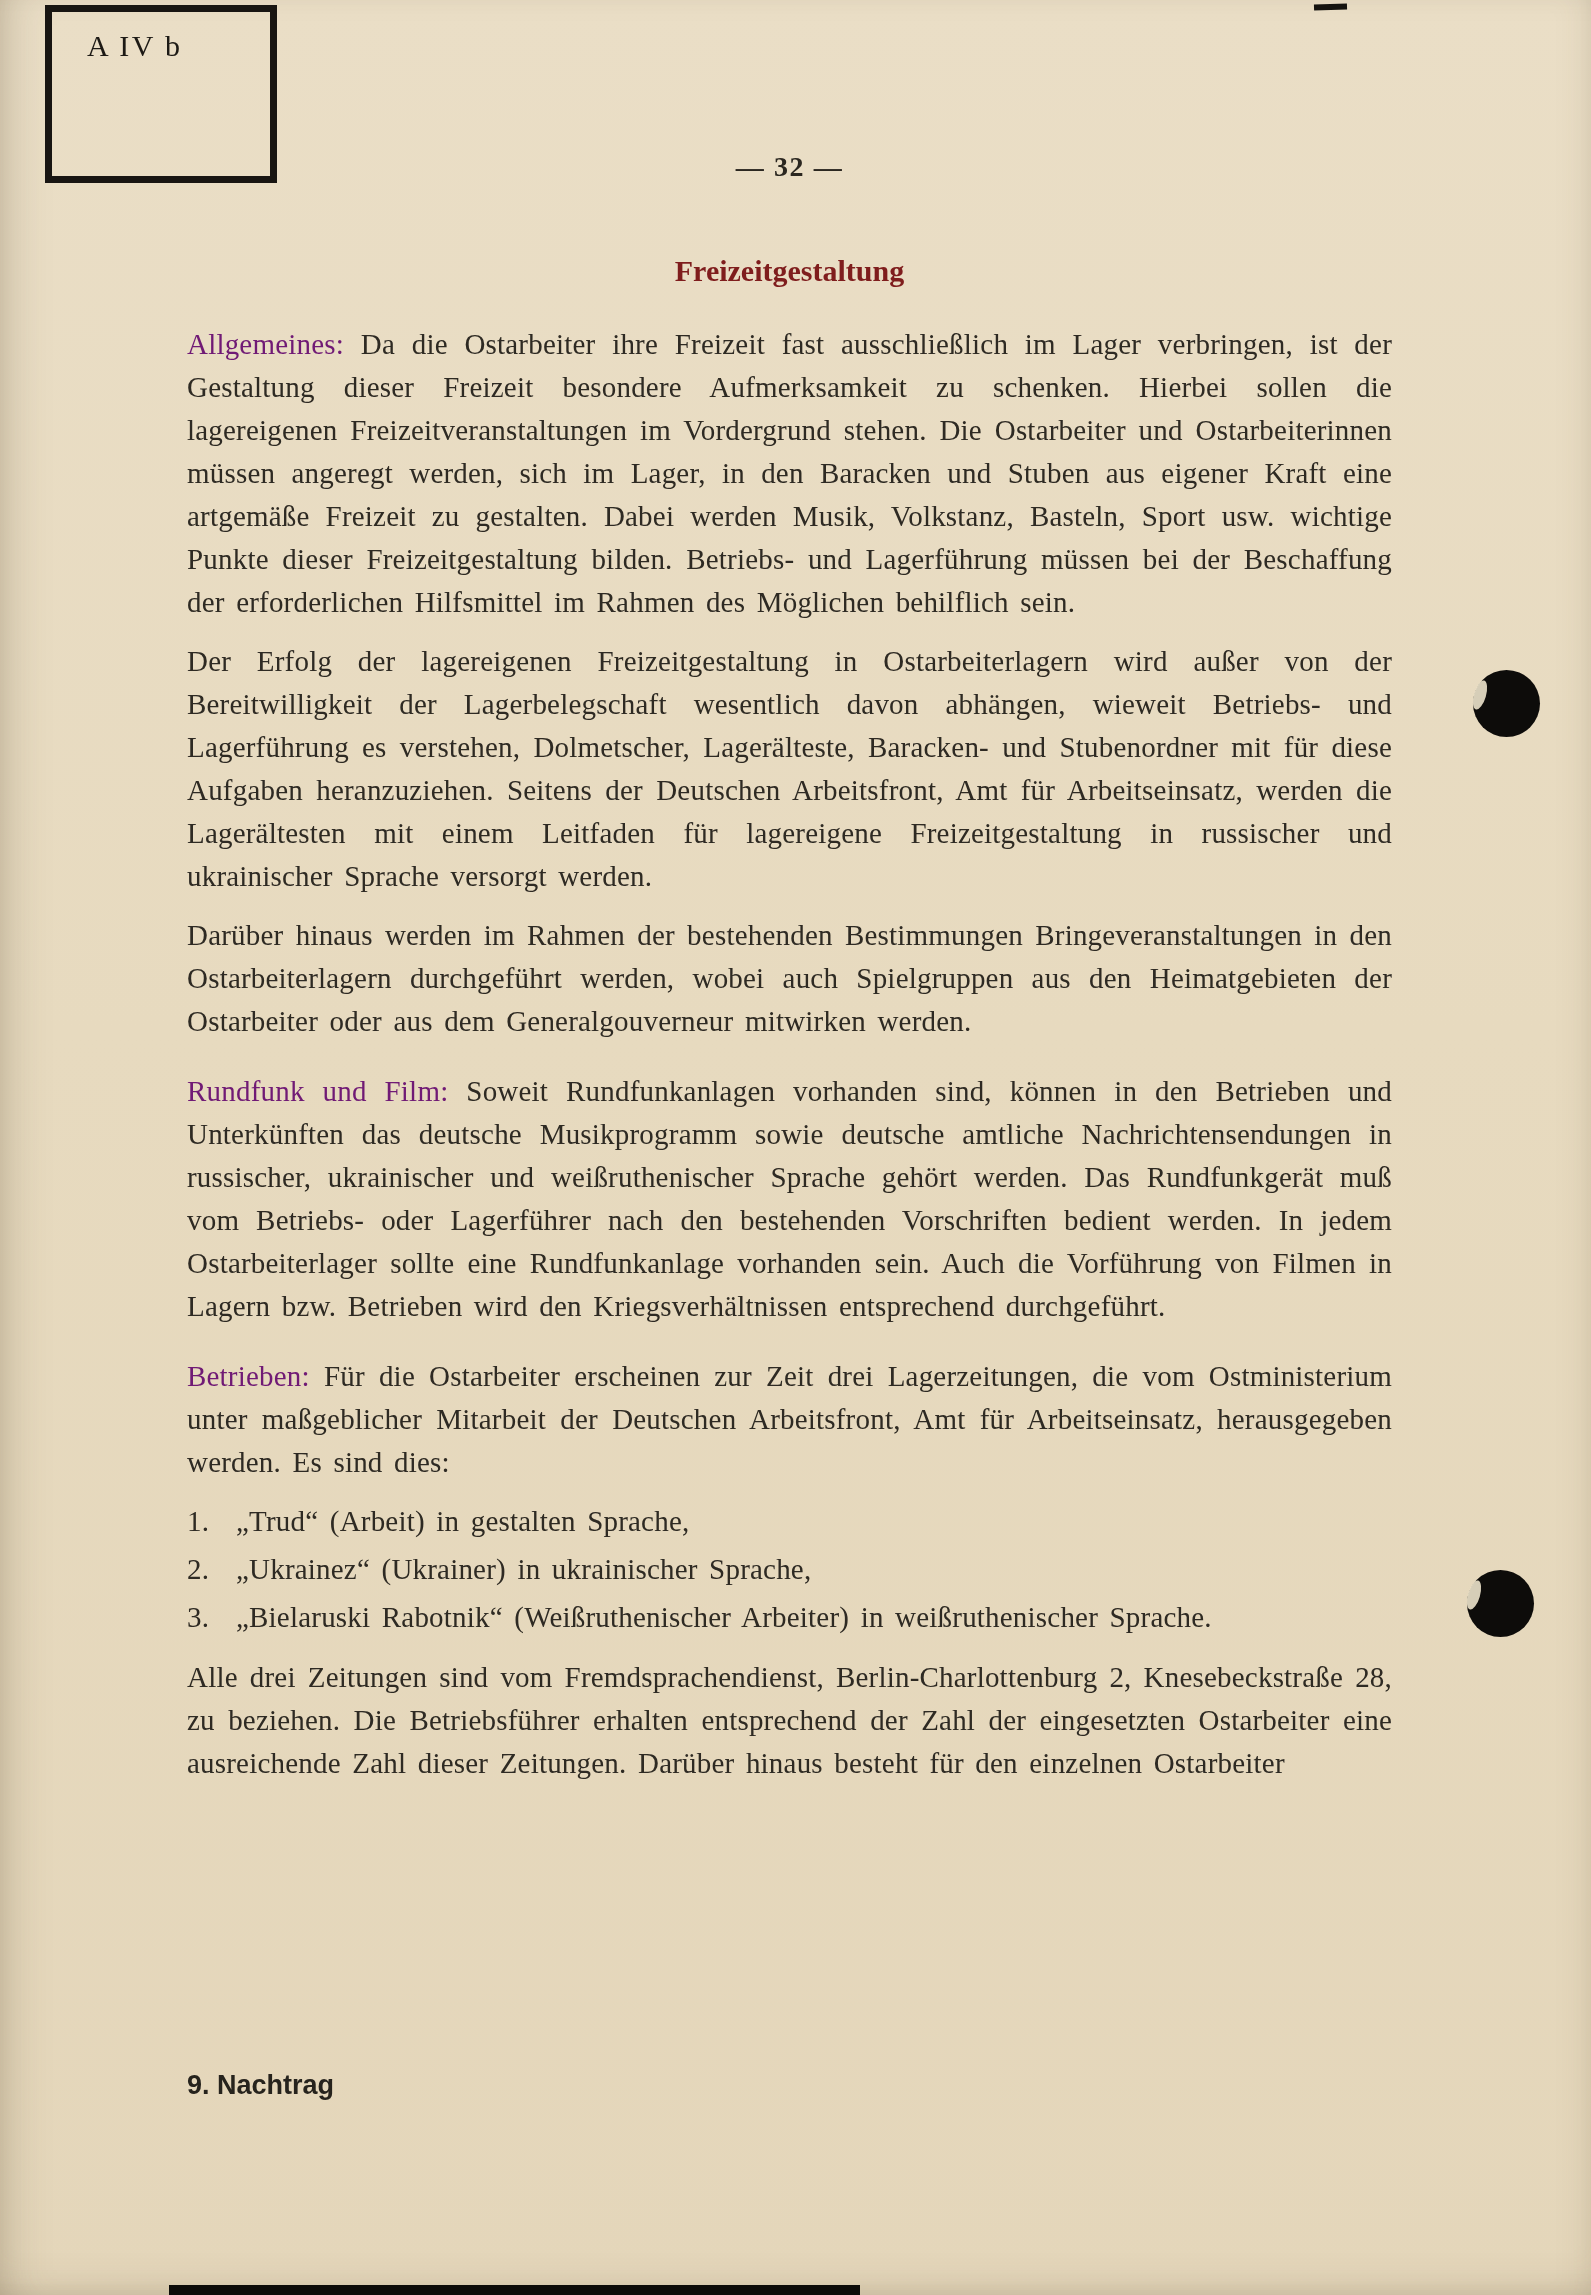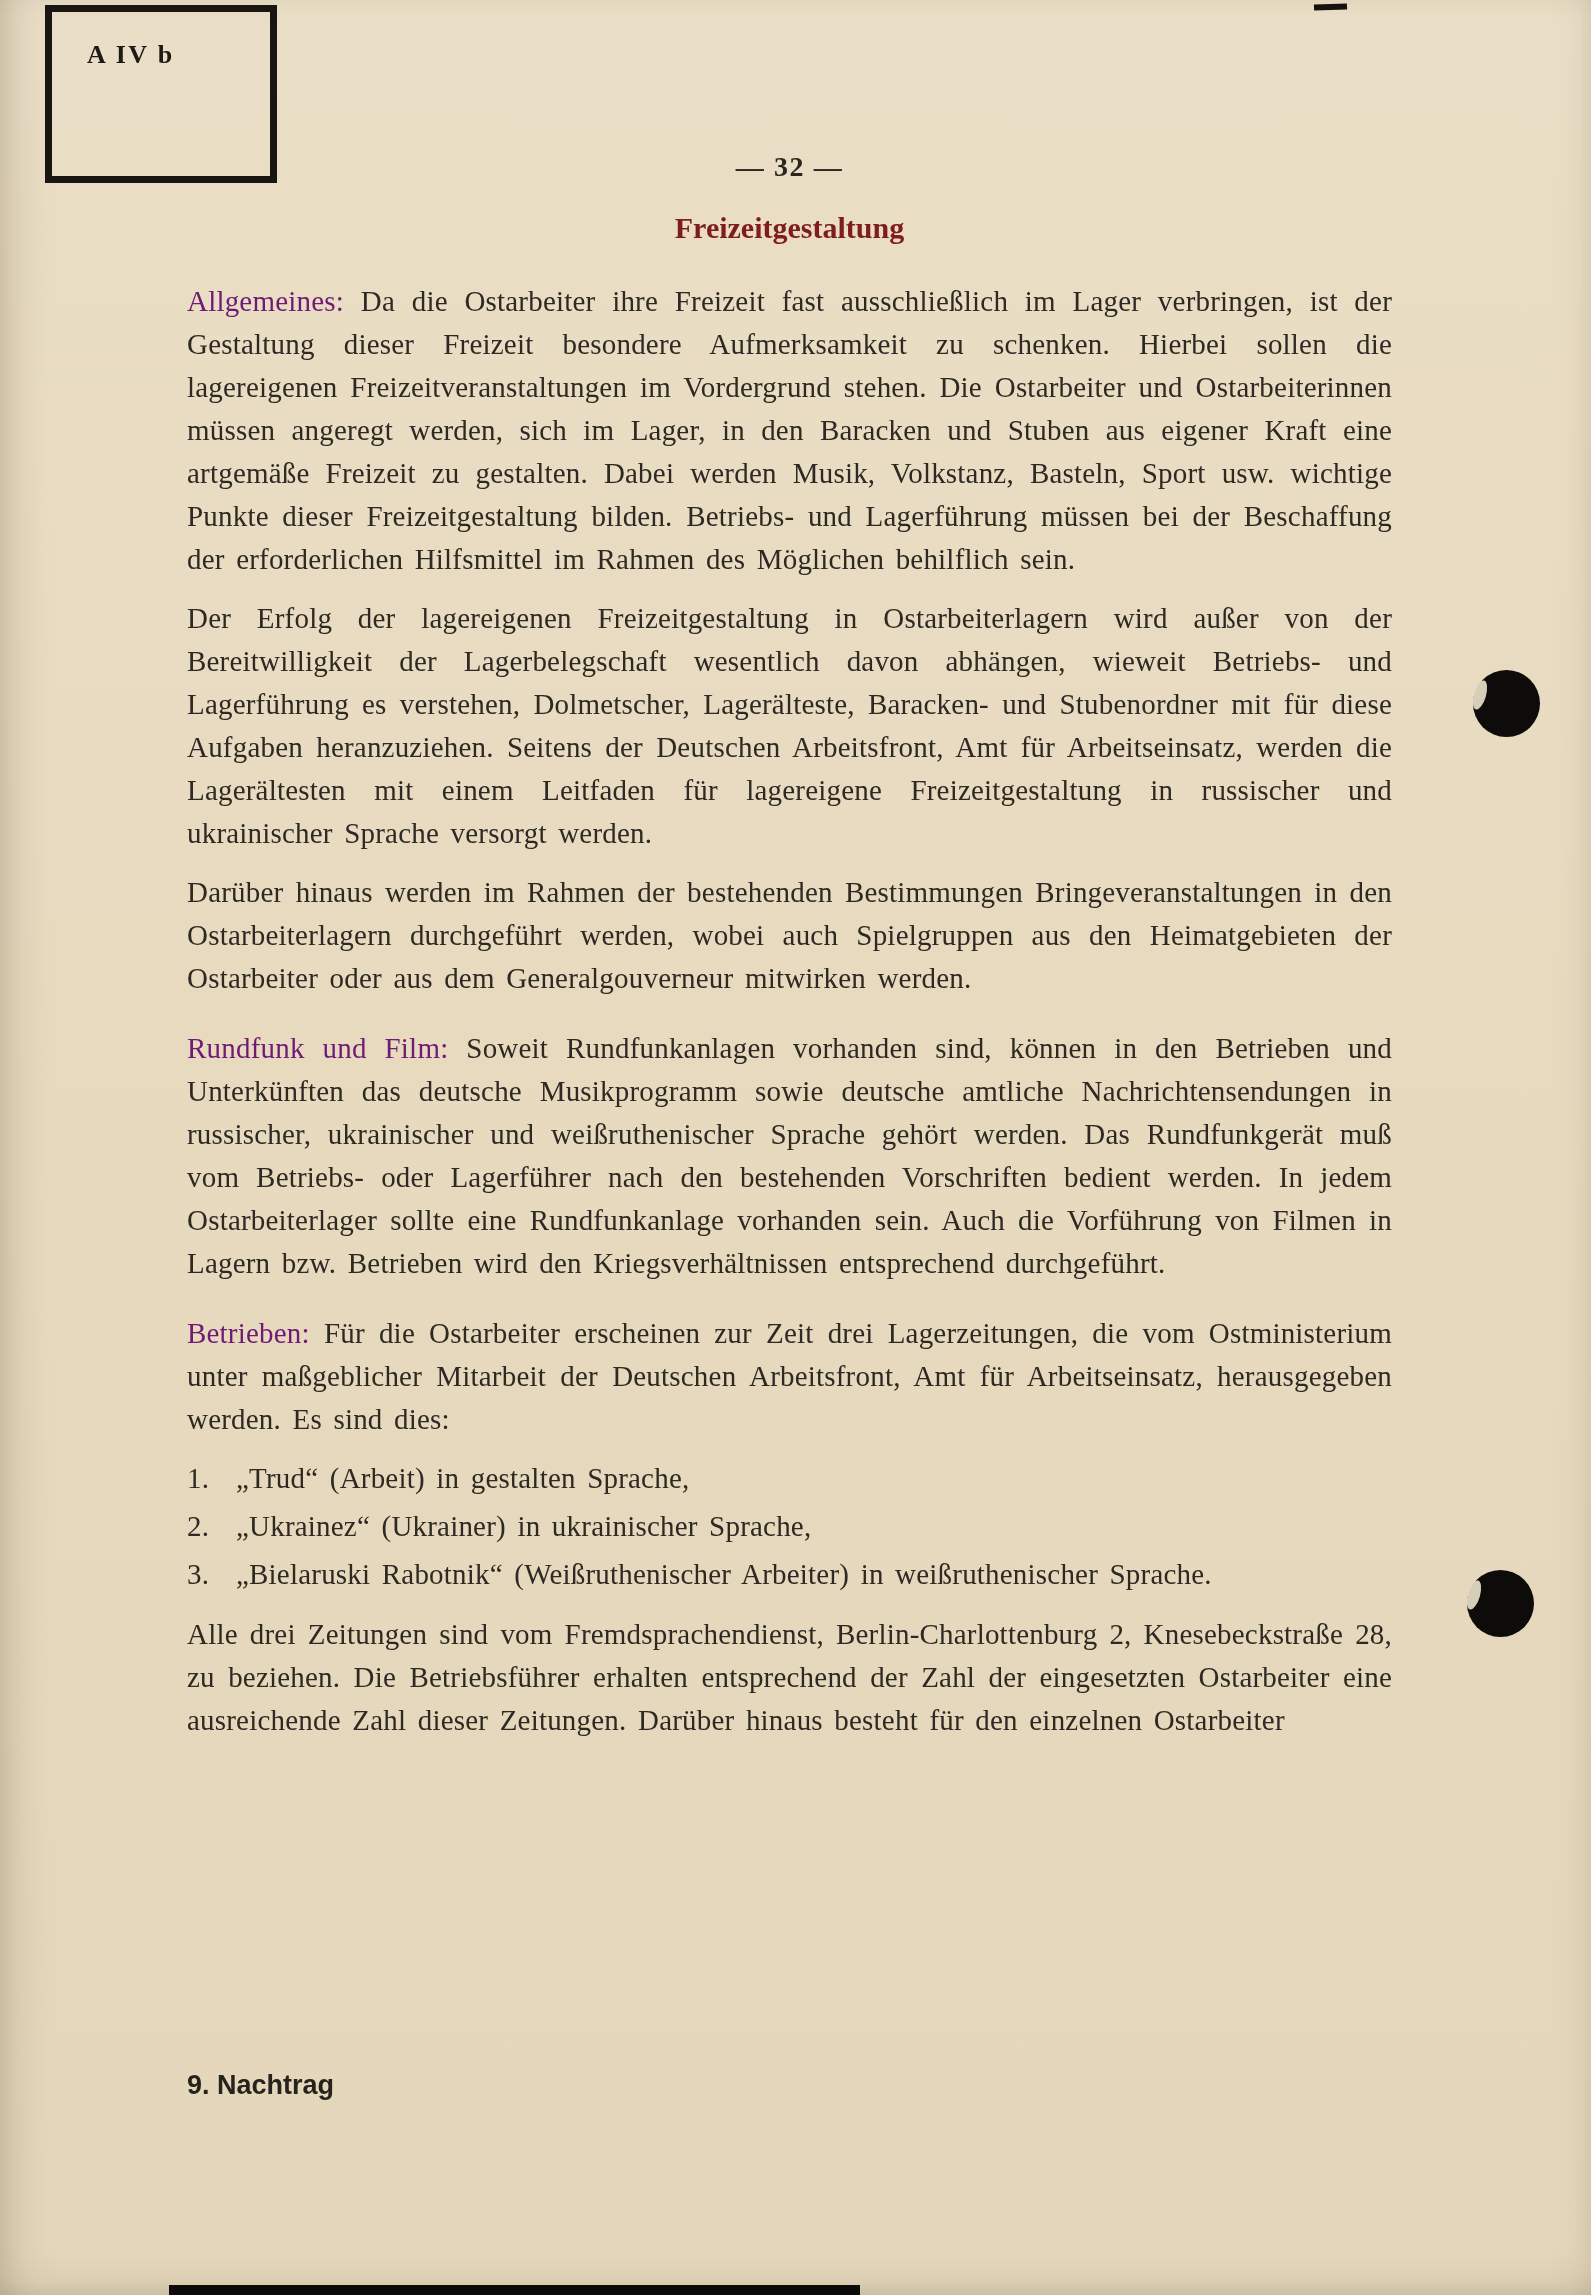--- a/index.html
+++ b/index.html
@@ -29,23 +29,23 @@
     left: 45px;
     top: 4.8px;
     width: 232px;
     height: 178px;
     border: 7.2px solid #181512;
     box-sizing: border-box;
     background: transparent;
   }
   .corner-box .label {
     display: block;
-    padding: 28px 0 0 35px;
-    font-size: 26px;
-    font-weight: bold;
+    padding: 17px 0 0 35px;
+    font-size: 30px;
+    font-weight: normal;
     letter-spacing: 2.4px;
     color: #1d1a15;
   }
 
   
   .top-dash {
     position: absolute;
     left: 1314px;
     top: 4px;
     width: 33px;
@@ -91,21 +91,21 @@
     left: 187px;
     top: 151px;
     width: 1205px;
   }
   .page-number {
     text-align: center;
     font-size: 28px;
     font-weight: bold;
     letter-spacing: 1.6px;
     color: #2b2720;
-    margin-bottom: 28px;
+    margin-bottom: 71px;
   }
   .title {
     text-align: center;
     font-size: 30px;
     font-weight: bold;
     margin: 0 0 35px 0;
     color: #7f1d1d;
   }
   .body-text p {
     margin: 0 0 16px 0;

